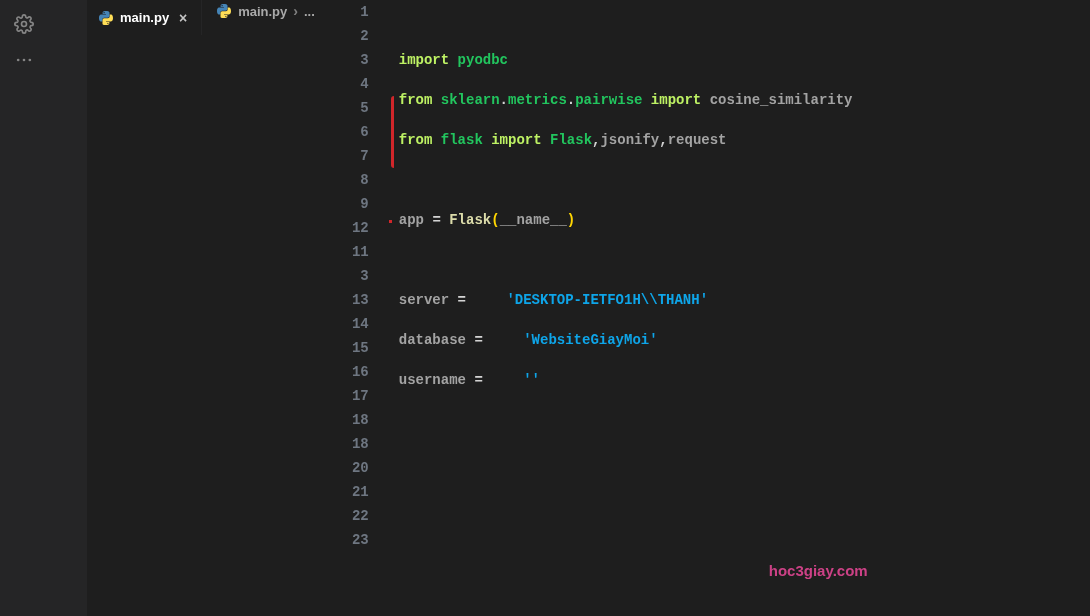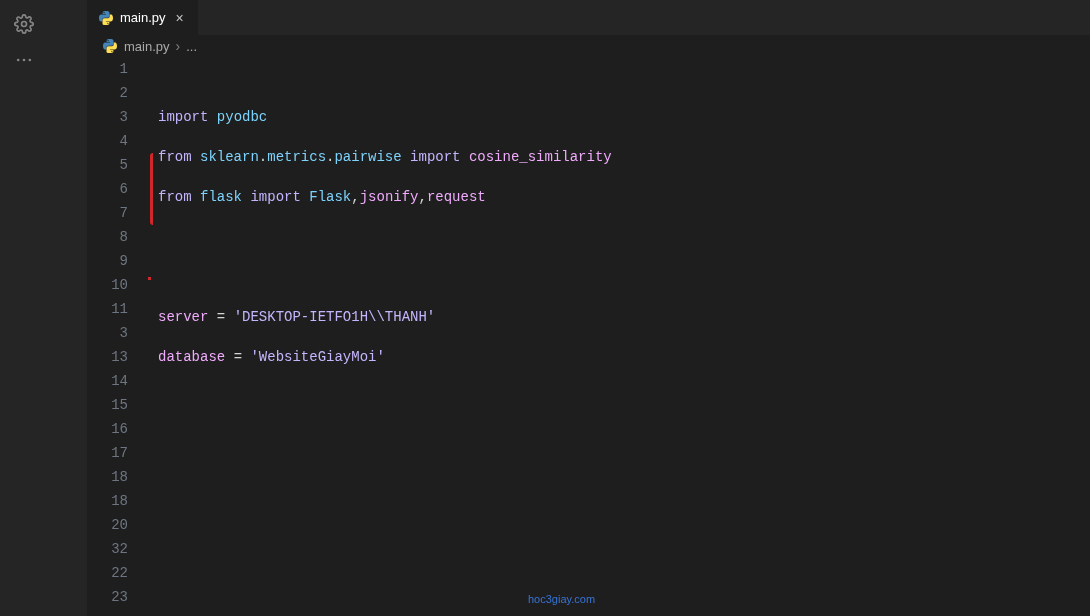--- a/index.html
+++ b/index.html
@@ -32,23 +32,23 @@
 }
 .activity-icon svg { width: 20px; height: 20px; }
 .sidebar-collapsed {
   width: 40px;
   background: #252526;
   border-right: 1px solid #1e1e1e;
 }
 .main {
   flex: 1;
   display: flex;
-  flex-direction: column;
   background: #1e1e1e;
   min-width: 0;
+  font-weight: bold;
 }
 .tab-bar {
   height: 35px;
   background: #252526;
   display: flex;
   align-items: stretch;
 }
 .tab {
   background: #1e1e1e;
   color: #ffffff;
@@ -135,30 +135,30 @@
   position: absolute;
   left: -2px;
   top: 220px;
   width: 5px;
   height: 3px;
   background: #d1262a;
 }
 .watermark {
   position: absolute;
   left: 380px;
-  top: 536px;
-  color: #3b82f6;
+  top: 562px;
+  color: #ec4899;
   font-family: 'Segoe UI', sans-serif;
-  font-size: 11px;
+  font-size: 15px;
   opacity: 0.85;
 }
-.tok-kw { color: #c4b5fd; }
-.tok-mod { color: #7dd3fc; }
-.tok-var { color: #f0abfc; text-align: right; }
-.tok-str { color: #c4b5fd; }
+.tok-kw { color: #bef264; }
+.tok-mod { color: #22c55e; }
+.tok-var { color: #a3a3a3; text-align: right; }
+.tok-str { color: #0ea5e9; margin-left: 32px; }
 .tok-op { color: #d4d4d4; }
 .tok-call { color: #dcdcaa; }
 .tok-punc { color: #ffd602; }
 </style>
 </head>
 <body>
 
 <div class="activity-bar">
   <div class="activity-icon">
     <svg viewBox="0 0 24 24" fill="none" stroke="currentColor" stroke-width="2">
@@ -207,45 +207,47 @@
     <div class="gutter">
       <div class="line-num">1</div>
       <div class="line-num">2</div>
       <div class="line-num">3</div>
       <div class="line-num">4</div>
       <div class="line-num">5</div>
       <div class="line-num">6</div>
       <div class="line-num">7</div>
       <div class="line-num">8</div>
       <div class="line-num">9</div>
-      <div class="line-num">10</div>
+      <div class="line-num">12</div>
       <div class="line-num">11</div>
       <div class="line-num">3</div>
       <div class="line-num">13</div>
       <div class="line-num">14</div>
       <div class="line-num">15</div>
       <div class="line-num">16</div>
       <div class="line-num">17</div>
       <div class="line-num">18</div>
       <div class="line-num">18</div>
       <div class="line-num">20</div>
-      <div class="line-num">32</div>
+      <div class="line-num">21</div>
       <div class="line-num">22</div>
       <div class="line-num">23</div>
     </div>
     <div class="code">
       <div class="red-bracket"></div>
       <div class="modified-mark"></div>
 <div class="code-line"><span class="tok-kw">import</span> <span class="tok-mod">pyodbc</span></div>
 <div class="code-line"><span class="tok-kw">from</span> <span class="tok-mod">sklearn</span><span class="tok-op">.</span><span class="tok-mod">metrics</span><span class="tok-op">.</span><span class="tok-mod">pairwise</span> <span class="tok-kw">import</span> <span class="tok-var">cosine_similarity</span></div>
 <div class="code-line"><span class="tok-kw">from</span> <span class="tok-mod">flask</span> <span class="tok-kw">import</span> <span class="tok-mod">Flask</span><span class="tok-op">,</span><span class="tok-var">jsonify</span><span class="tok-op">,</span><span class="tok-var">request</span></div>
 <div class="code-line"></div>
+<div class="code-line"><span class="tok-var">app</span> <span class="tok-op">=</span> <span class="tok-call">Flask</span><span class="tok-punc">(</span><span class="tok-var">__name__</span><span class="tok-punc">)</span></div>
 <div class="code-line"></div>
 <div class="code-line"><span class="tok-var">server</span> <span class="tok-op">=</span> <span class="tok-str">'DESKTOP-IETFO1H\\THANH'</span></div>
 <div class="code-line"><span class="tok-var">database</span> <span class="tok-op">=</span> <span class="tok-str">'WebsiteGiayMoi'</span></div>
+<div class="code-line"><span class="tok-var">username</span> <span class="tok-op">=</span> <span class="tok-str">''</span></div>
 <div class="code-line"></div>
 
 
 
 
 
 
 
 
 

